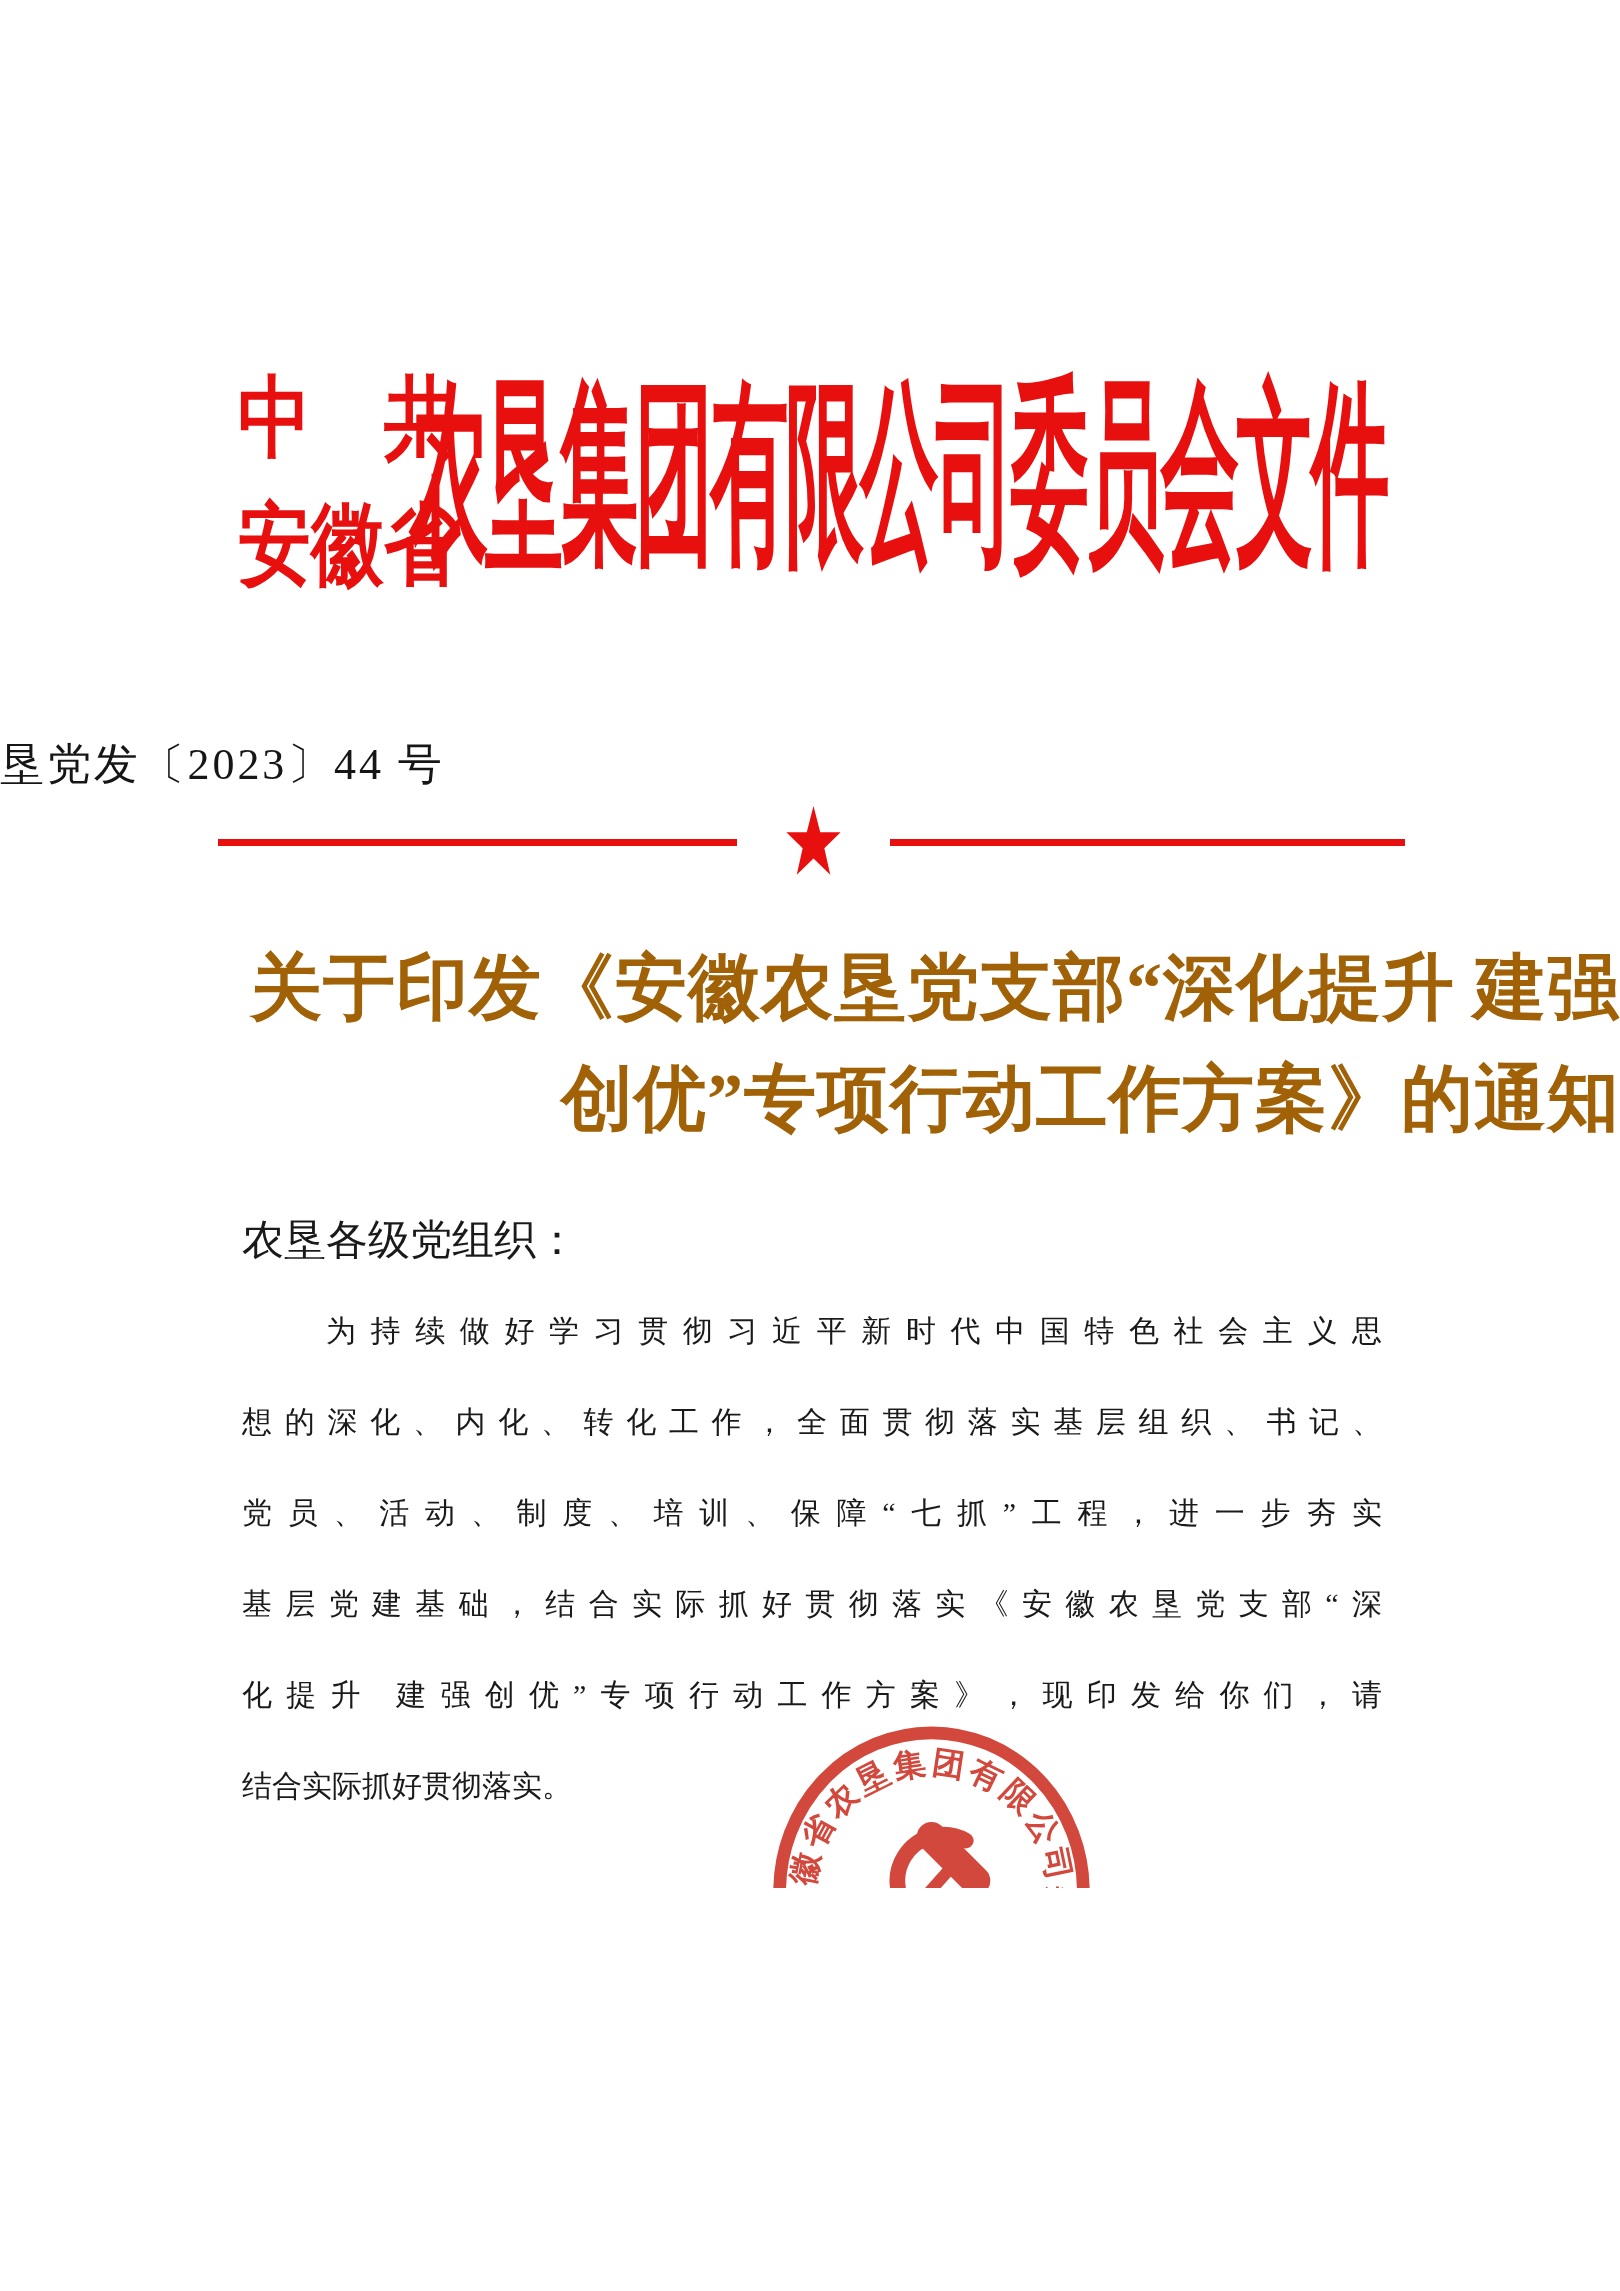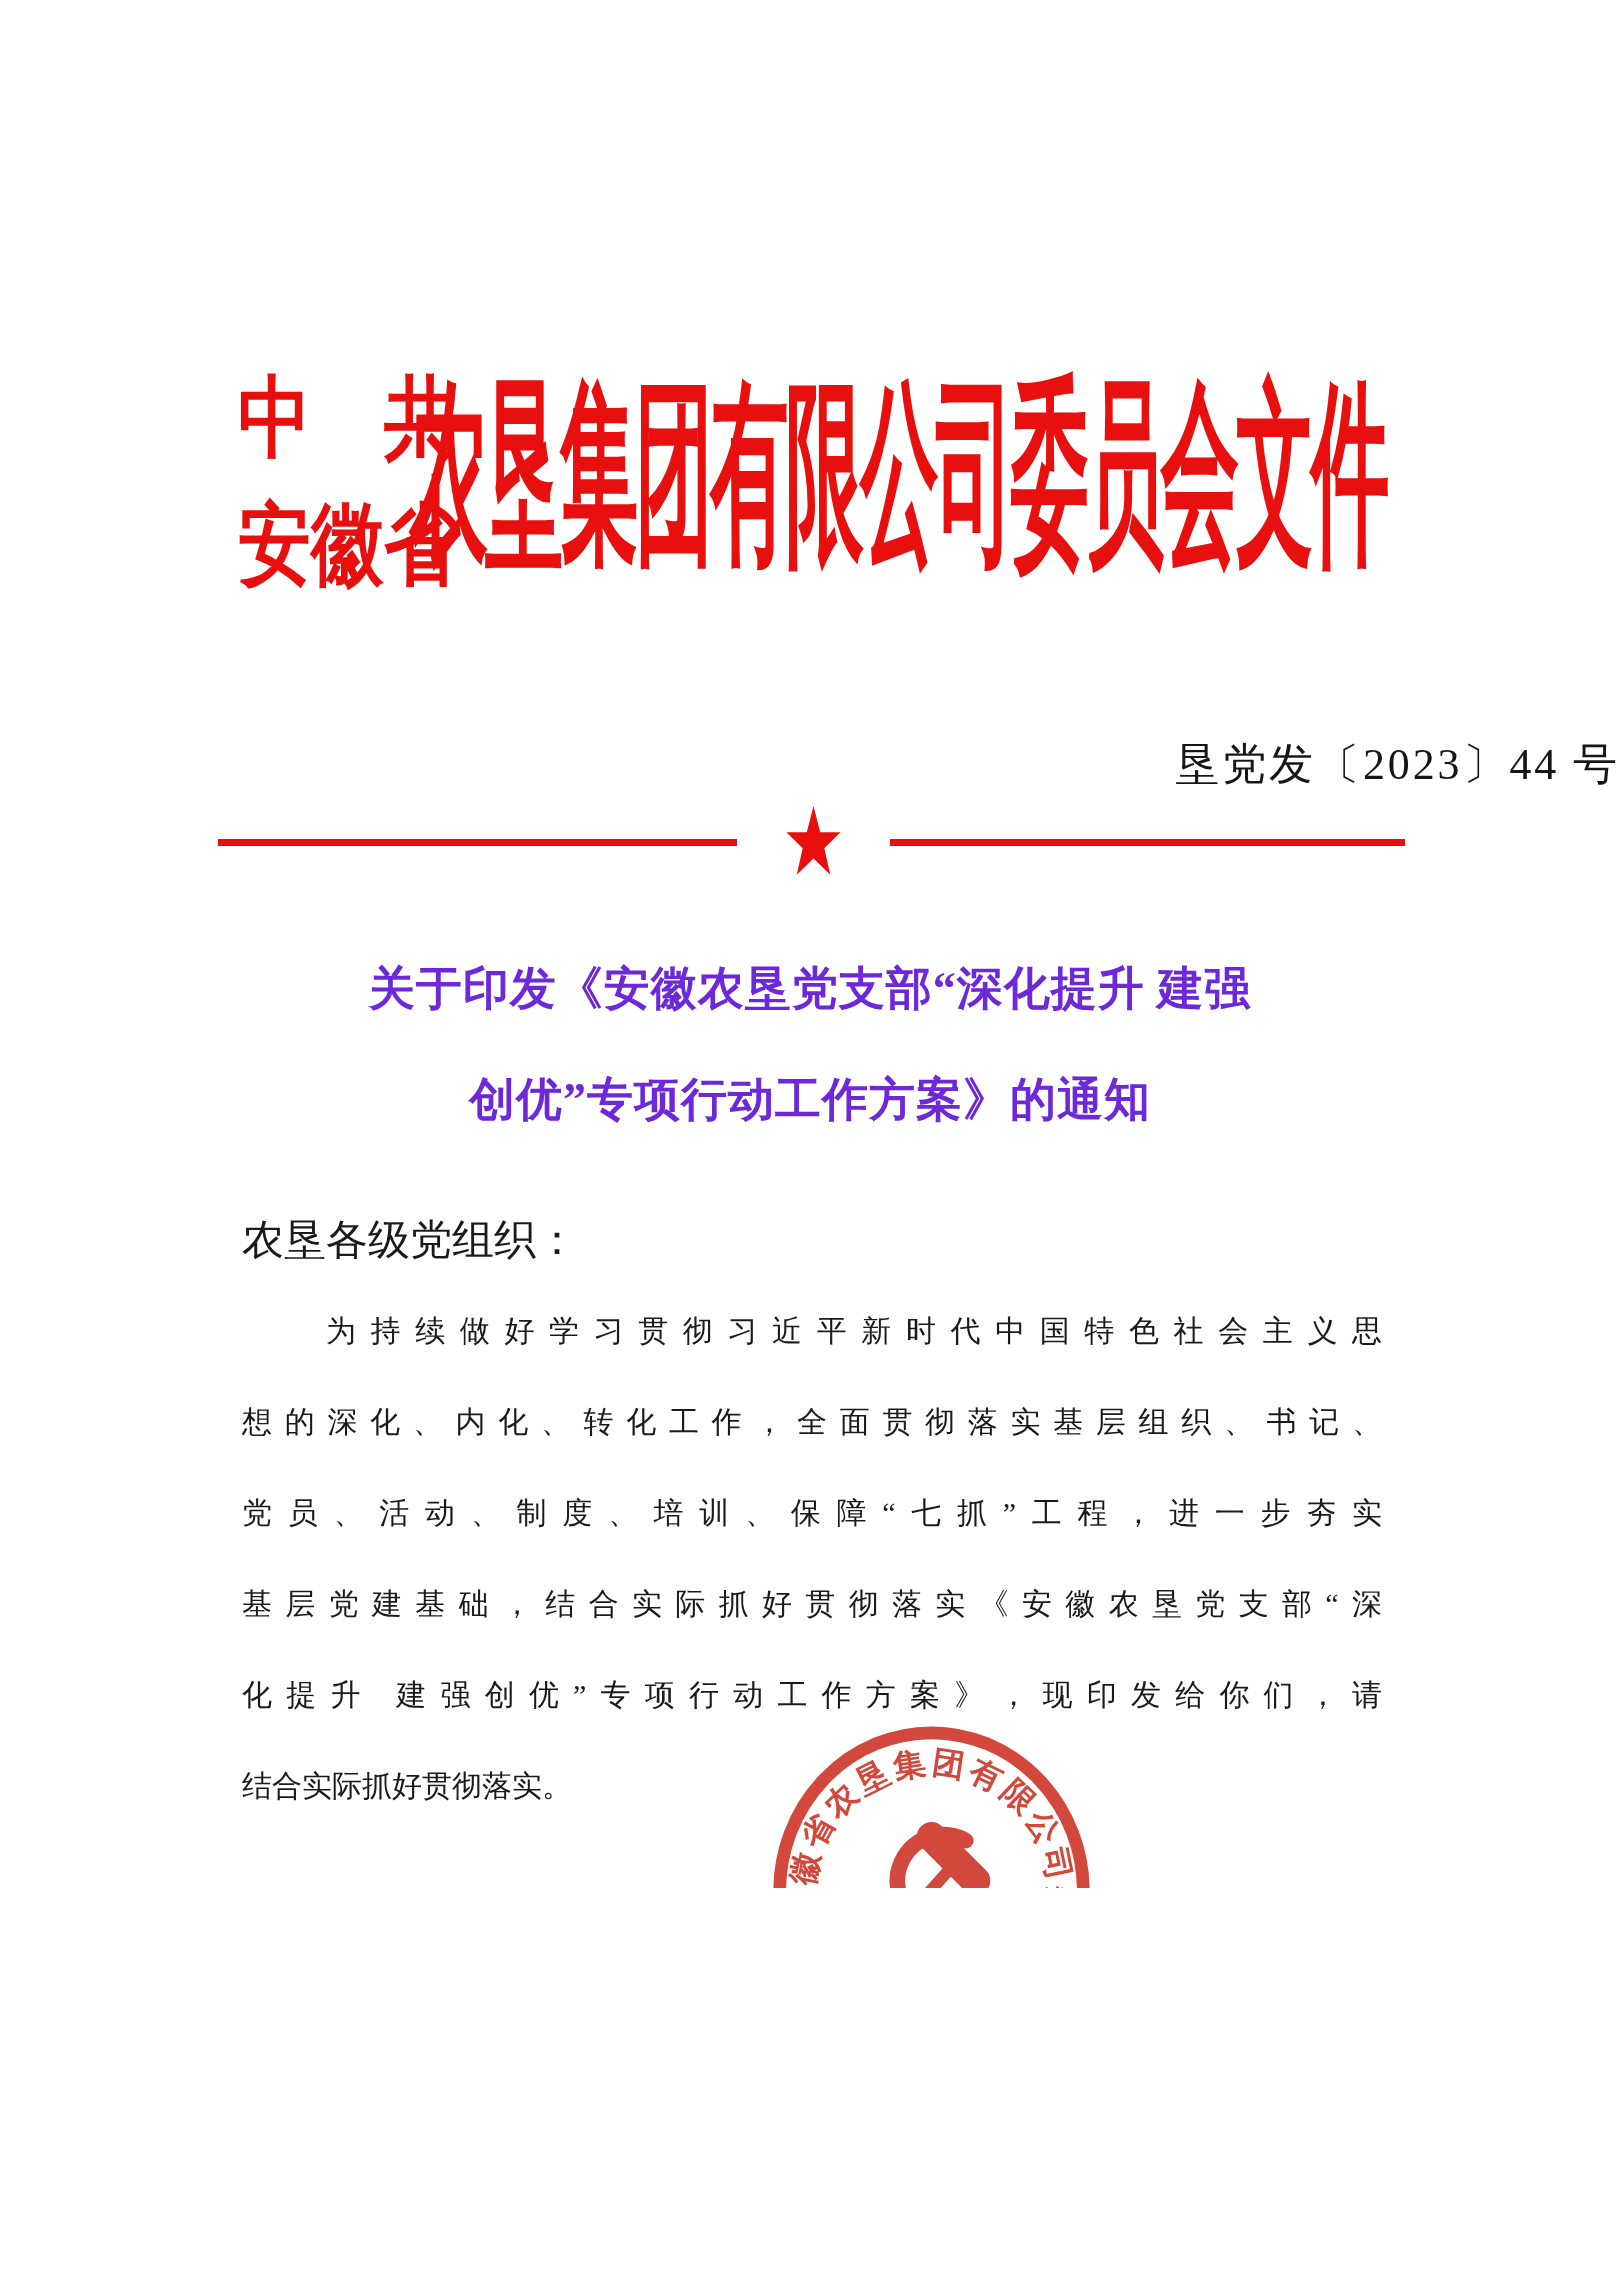--- a/index.html
+++ b/index.html
@@ -43,21 +43,21 @@
     transform-origin: top left;
     white-space: nowrap;
   }
 
   
   .doc-num {
     position: absolute;
     top: 735px;
     left: 0;
     width: 100%;
-    text-align: right;
+    text-align: left;
     font-size: 44px;
     letter-spacing: 2.9px;
     color: #161616;
   }
 
   
   .rule-seg {
     position: absolute;
     top: 839px;
     height: 6.9px;
@@ -73,25 +73,25 @@
     height: 76px;
     color: var(--red);
   }
 
   
   .title {
     position: absolute;
     top: 933px;
     left: 0;
     width: 100%;
-    text-align: center;
-    font-weight: bold;
-    font-size: 46px;
+    text-align: right;
+    font-weight: bold;
+    font-size: 72px;
     line-height: 111px;
-    color: #6d28d9;
+    color: #a16207;
     letter-spacing: 1px;
   }
 
   
   .salutation {
     position: absolute;
     left: 242px;
     top: 1212px;
     font-size: 42px;
   }

